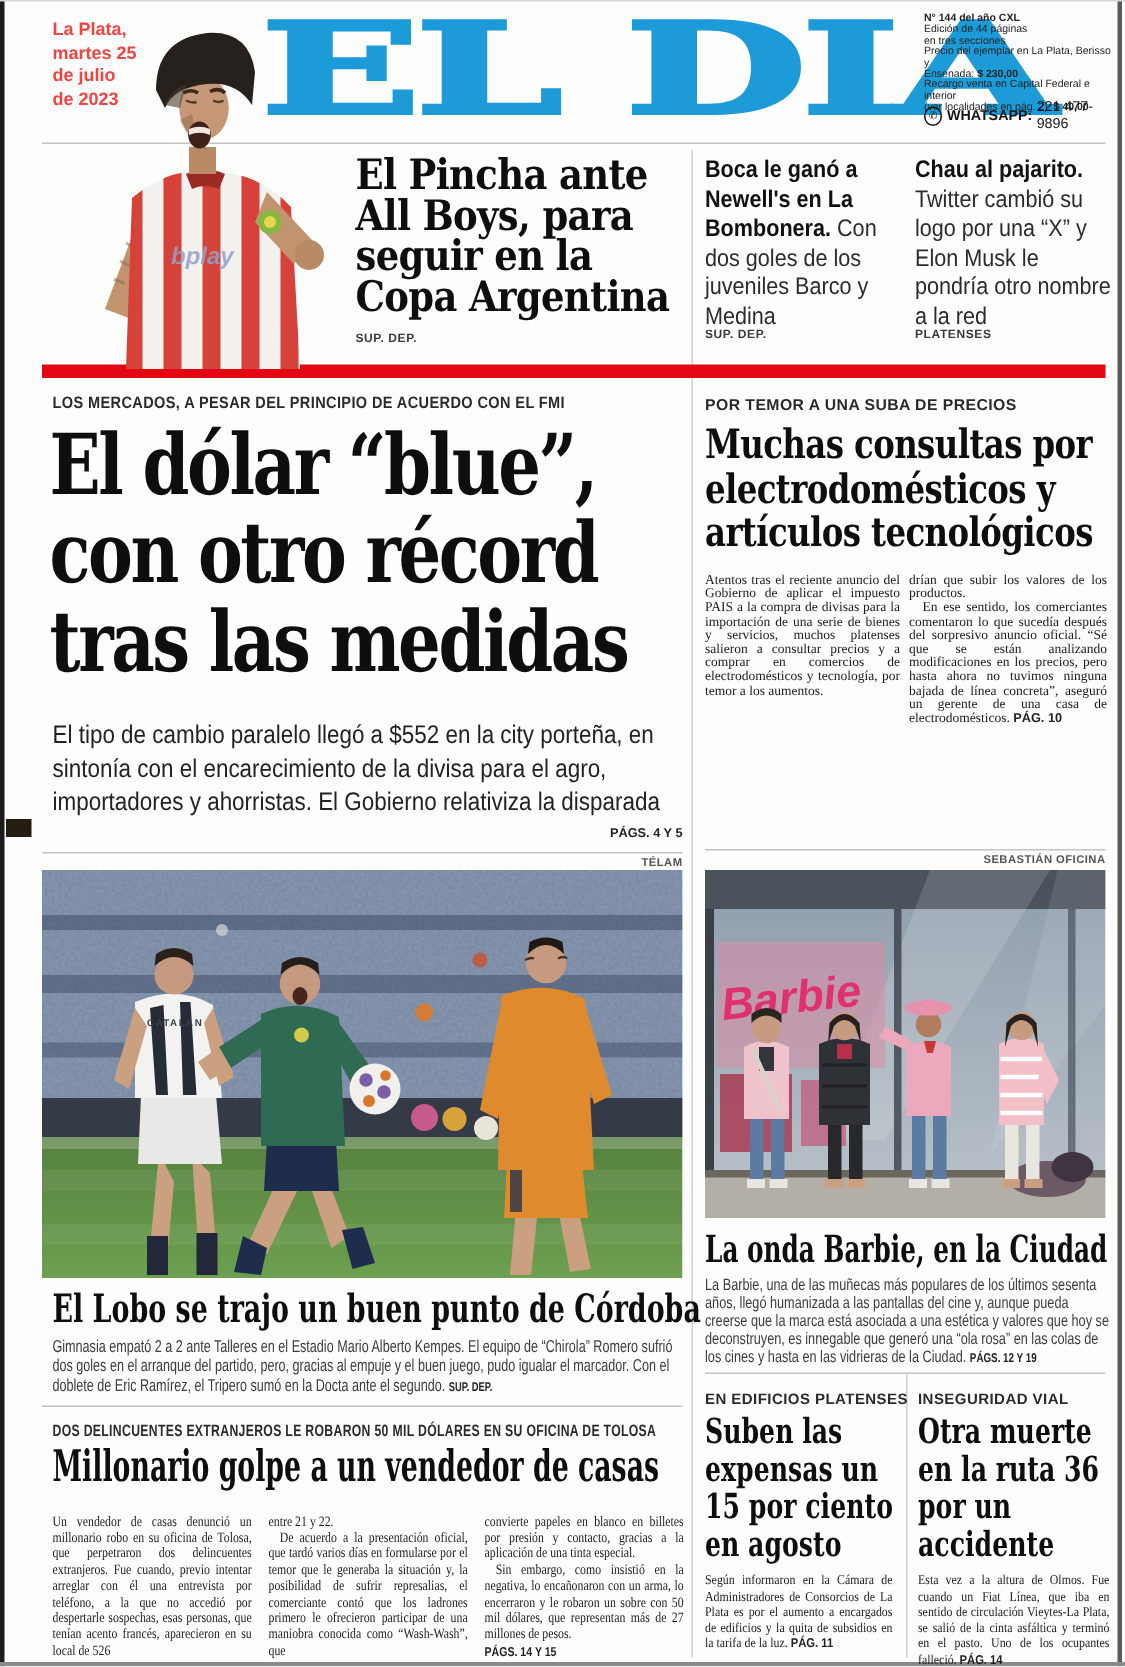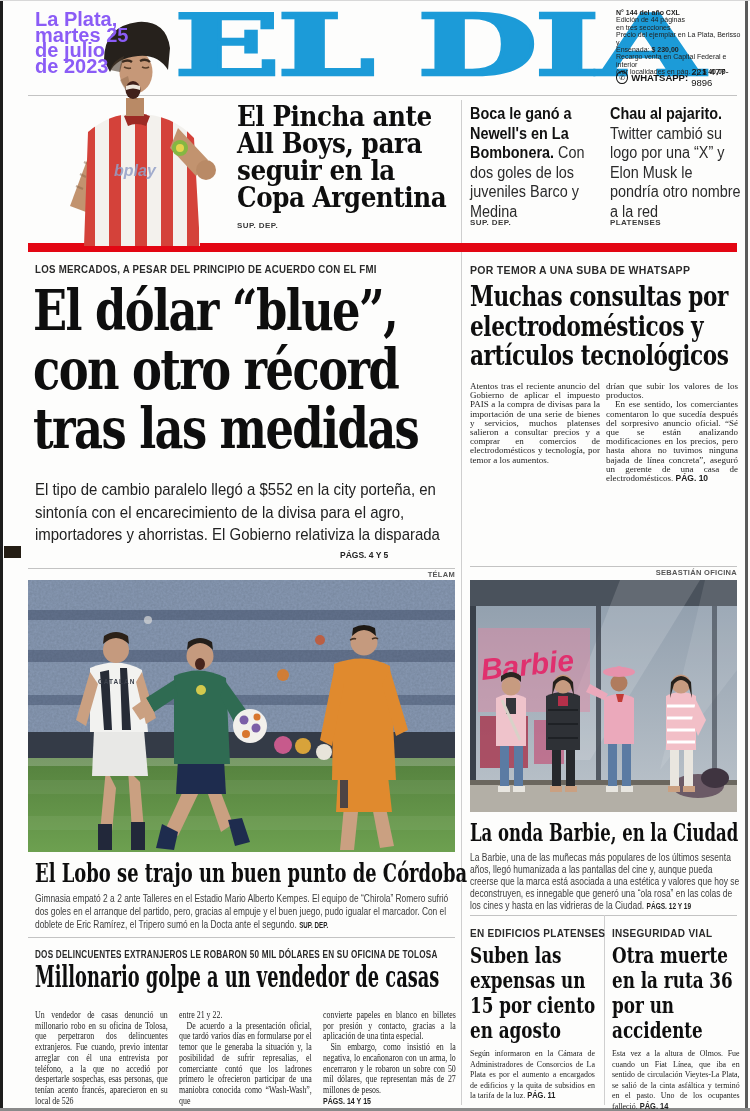--- a/index.html
+++ b/index.html
@@ -27,21 +27,21 @@
 <div class="page">
 
   <div class="abs" style="left:0;top:0;width:3px;height:1111px;background:#1d1d1d;"></div>
   <div class="abs" style="left:745px;top:0;width:3px;height:1111px;background:#5a5a5a;"></div>
   <div class="abs" style="left:0;top:1108px;width:750px;height:3px;background:#8a8a8a;"></div>
   <div class="abs" style="left:0;top:0;width:750px;height:1px;background:#d8d8d8;"></div>
 
   <div class="abs serif cond" style="left:174px;top:0px;font-size:84px;line-height:92px;font-weight:bold;color:#1c9bd8;
               letter-spacing:-2px;transform:scaleX(1.66);-webkit-text-stroke:2.5px #1c9bd8;z-index:1;white-space:nowrap;">EL DIA</div>
 
-  <div class="abs" style="left:35px;top:12px;width:140px;font-size:20px;line-height:15.5px;font-weight:bold;color:#8b5cf6;white-space:pre-line;z-index:4;">La Plata,
+  <div class="abs" style="left:35px;top:12px;width:140px;font-size:12px;line-height:15.5px;font-weight:bold;color:#ef4444;white-space:pre-line;z-index:4;">La Plata,
 martes 25
 de julio
 de 2023</div>
 
   <div class="abs" style="left:50px;top:14px;width:182px;height:232px;z-index:3;">
     <svg width="182" height="232" viewBox="0 0 182 232">
       <defs>
         <pattern id="estStripes" width="26" height="10" patternUnits="userSpaceOnUse">
           <rect width="26" height="10" fill="#f3f1ed"></rect>
           <rect x="7" width="12" height="10" fill="#d4423a"></rect>
@@ -106,24 +106,24 @@
   <div class="abs cond" style="left:610px;top:104px;width:150px;font-size:16px;line-height:19.5px;color:#2b2b2b;transform:scaleX(.9);">
     <b style="color:#111;">Chau al pajarito.</b><span> Twitter cambió su logo por una “X” y Elon Musk le pondría otro nombre a la red</span>
   </div>
   <div class="abs seclabel" style="left:610px;top:218px;">PLATENSES</div>
 
   <div class="abs" style="left:28px;top:243px;width:709px;height:9px;background:#e30613;z-index:2;"></div>
 
   <div class="abs kicker cond" style="left:35px;top:263px;width:480px;font-size:11px;font-weight:600;transform:scaleX(.88);">LOS MERCADOS, A PESAR DEL PRINCIPIO DE ACUERDO CON EL FMI</div>
   <div class="abs serif headline cond" style="left:33px;top:281px;width:530px;font-size:56px;line-height:59px;letter-spacing:-2px;transform:scaleX(.8);">El dólar “blue”, con otro récord tras las medidas</div>
   <div class="abs deck cond" style="left:35px;top:479px;width:470px;font-size:17px;line-height:22.5px;transform:scaleX(.88);">El tipo de cambio paralelo llegó a $552 en la city porteña, en sintonía con el encarecimiento de la divisa para el agro, importadores y ahorristas. El Gobierno relativiza la disparada</div>
-  <div class="abs pref" style="left:340px;top:550px;width:115px;">PÁGS. 4 Y 5</div>
+  <div class="abs pref" style="left:340px;top:550px;width:115px;text-align:right;">PÁGS. 4 Y 5</div>
   <div class="abs" style="left:4px;top:546px;width:17px;height:12px;background:#241d14;"></div>
 
-  <div class="abs kicker" style="left:470px;top:264px;font-size:10.5px;font-weight:600;">POR TEMOR A UNA SUBA DE WHATSAPP</div>
+  <div class="abs kicker" style="left:470px;top:264px;font-size:10.5px;font-weight:600;">POR TEMOR A UNA SUBA DE PRECIOS</div>
   <div class="abs serif headline cond" style="left:470px;top:282px;width:335px;font-size:27px;line-height:29.5px;letter-spacing:-.5px;transform:scaleX(.8);">Muchas consultas por electrodomésticos y artículos tecnológicos</div>
   <div class="abs bodyserif bodycol" style="left:470px;top:382px;width:130px;font-size:9px;line-height:9.2px;color:#1c1c1c;">
     <p>Atentos tras el reciente anuncio del Gobierno de aplicar el impuesto PAIS a la compra de divisas para la importación de una serie de bienes y servicios, muchos platenses salieron a consultar precios y a comprar en comercios de electrodomésticos y tecnología, por temor a los aumentos.</p>
   </div>
   <div class="abs bodyserif bodycol" style="left:606px;top:382px;width:132px;font-size:9px;line-height:9.2px;color:#1c1c1c;">
     <p>drían que subir los valores de los productos.</p>
     <p class="ind"><span>En ese sentido, los comerciantes comentaron lo que sucedía después del sorpresivo anuncio oficial. “Sé que se están analizando modificaciones en los precios, pero hasta ahora no tuvimos ninguna bajada de línea concreta”, aseguró un gerente de una casa de electrodomésticos.</span> <b class="pref">PÁG. 10</b></p>
   </div>
 
   <div class="abs rule" style="left:28px;top:568px;width:427px;height:1px;"></div>

